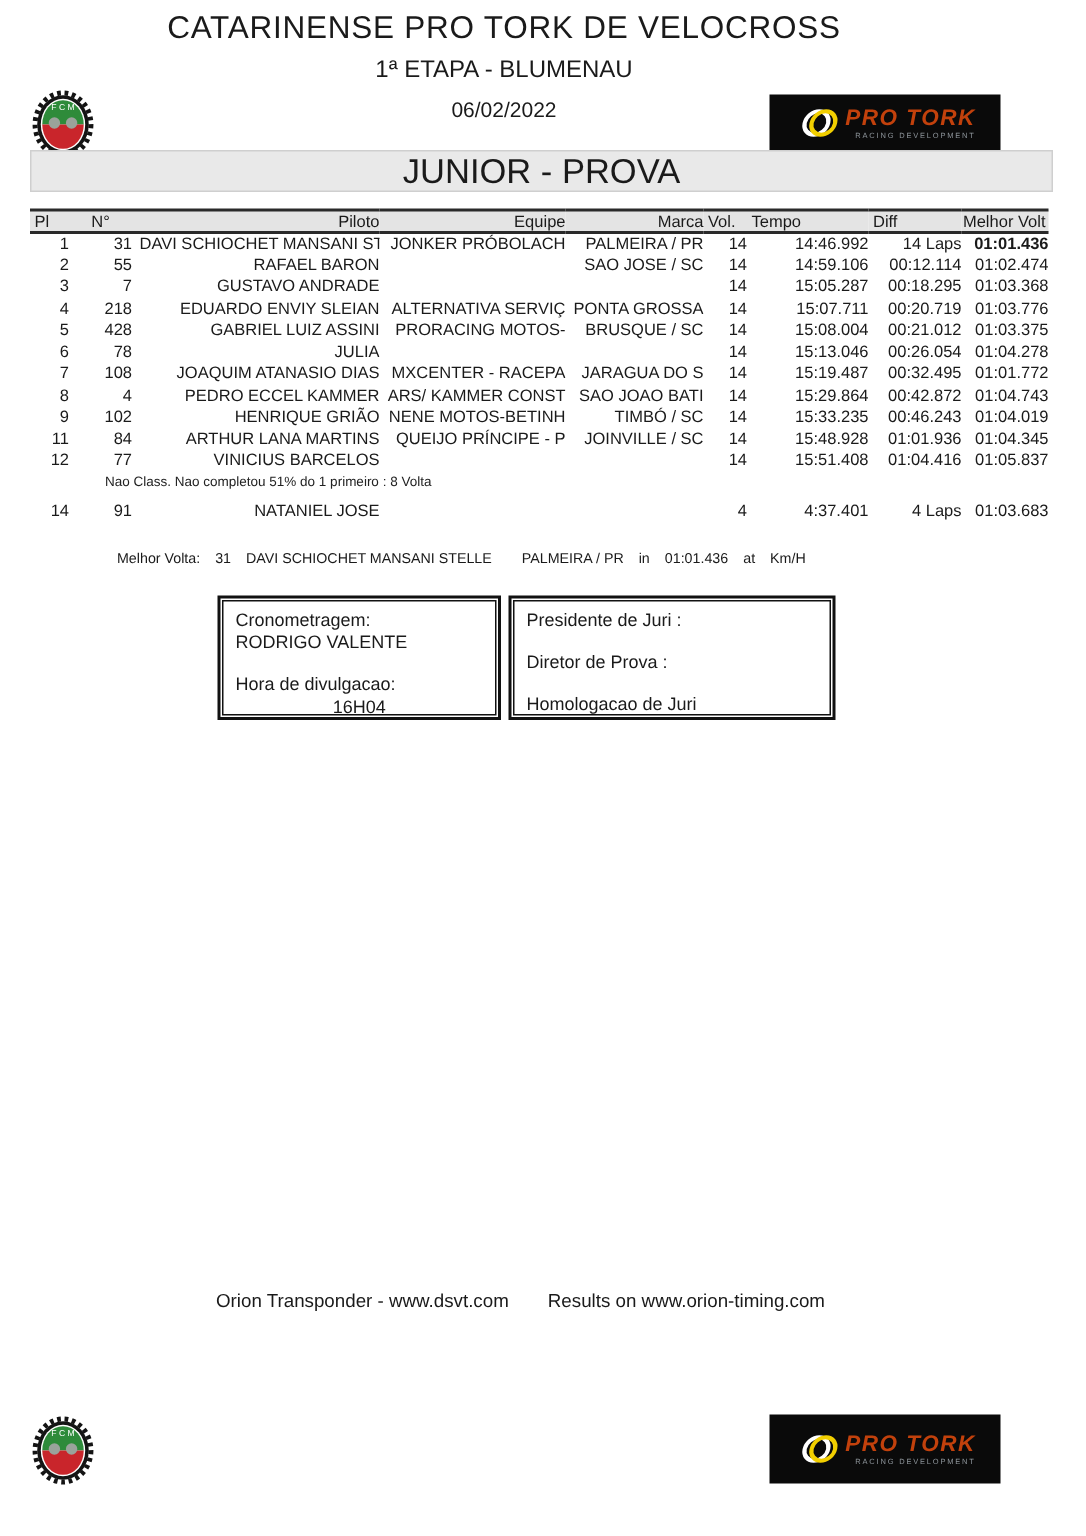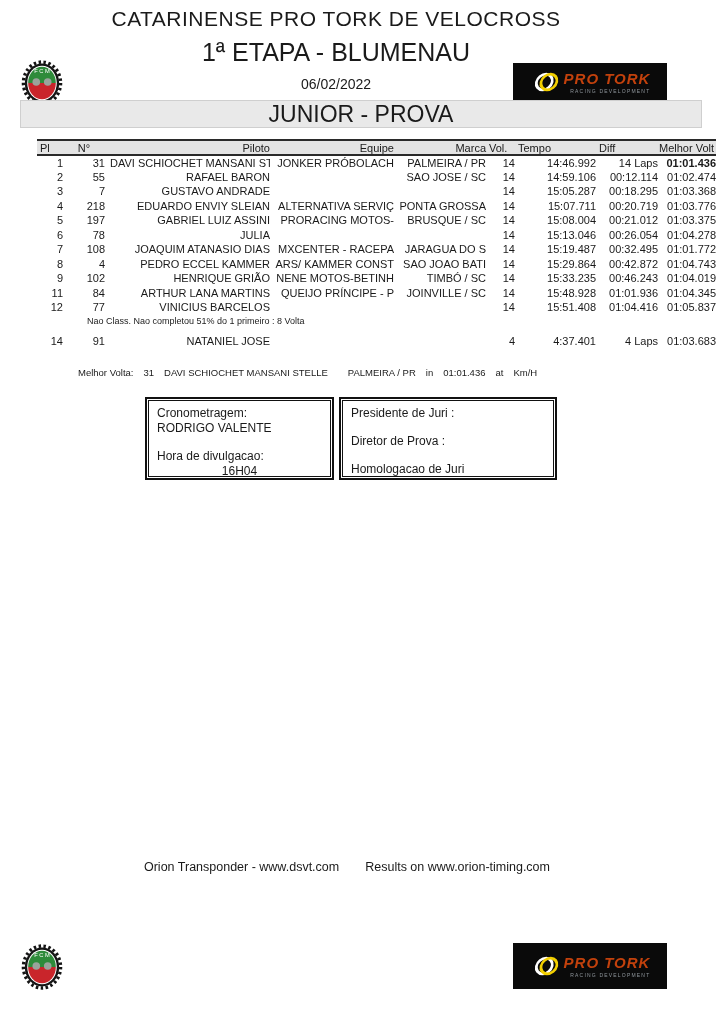--- a/index.html
+++ b/index.html
@@ -3,21 +3,21 @@
 <meta charset="utf-8">
 <style>
   * { margin: 0; padding: 0; box-sizing: border-box; }
   html, body { background: #ffffff; }
   body { font-family: "Liberation Sans", sans-serif; color: #1a1a1a; }
   .page { position: relative; width: 724px; height: 1024px; background: #fff; overflow: hidden; }
 
   
   .title-wrap { position: absolute; left: 0; top: 0; width: 672px; text-align: center; }
   .title1 { margin-top: 7px; font-size: 21px; letter-spacing: .5px; }
-  .title2 { margin-top: 7px; font-size: 25px; }
+  .title2 { margin-top: 7px; font-size: 16px; }
   .date   { margin-top: 9px; font-size: 14px; }
 
   
   .fcm-badge { position: absolute; width: 42px; height: 48px; }
   .fcm-top { left: 21px; top: 59px; }
   .fcm-bottom { left: 21px; top: 943px; }
 
   
   .protork { position: absolute; width: 154px; background: #0a0a0a; display: flex; align-items: center; justify-content: center; gap: 4px; }
   .pt-top { left: 513px; top: 63px; height: 37px; }
@@ -26,21 +26,21 @@
   .pt-text { display: flex; flex-direction: column; align-items: flex-end; }
   .pt-name { color: #c2410c; font-size: 15px; font-weight: bold; font-style: italic; letter-spacing: 1px; white-space: nowrap; }
   .pt-sub { color: #8f969c; font-size: 5px; letter-spacing: 1.2px; margin-top: 1px; white-space: nowrap; }
 
   
   .section-bar { position: absolute; left: 20px; top: 100px; width: 682px; height: 28px;
     background: #e9e9e9; border: 1px solid #cfcfcf; display: flex; align-items: center; justify-content: center;
     font-size: 23px; }
 
   
-  table.results { position: absolute; left: 37px; top: 139px; width: 679px; border-collapse: collapse; table-layout: fixed; font-size: 11px; }
+  table.results { position: absolute; left: 20px; top: 139px; width: 679px; border-collapse: collapse; table-layout: fixed; font-size: 11px; }
   table.results th { font-weight: normal; background: #e4e4e4; border-top: 2px solid #2a2a2a; border-bottom: 2px solid #2a2a2a; height: 15px; }
   table.results td { height: 14.5px; overflow: hidden; white-space: nowrap; }
   .c-pl, .c-num, .c-vol, .c-tempo, .c-diff, .c-melhor { text-align: right; }
   .c-piloto, .c-equipe, .c-marca { text-align: right; }
   td.c-piloto { padding-left: 5px; }
   th.c-pl { text-align: left; padding-left: 3px; }
   th.c-num { text-align: center; }
   th.c-piloto { padding-left: 12px; }
   th.c-vol, th.c-tempo, th.c-diff { text-align: left; padding-left: 3px; }
   th.c-melhor { text-align: right; padding-right: 2px; }
@@ -164,21 +164,21 @@
           <td class="c-piloto">EDUARDO ENVIY SLEIAN</td>
           <td class="c-equipe">ALTERNATIVA SERVIÇ</td>
           <td class="c-marca">PONTA GROSSA</td>
           <td class="c-vol">14</td>
           <td class="c-tempo">15:07.711</td>
           <td class="c-diff">00:20.719</td>
           <td class="c-melhor">01:03.776</td>
         </tr>
         <tr>
           <td class="c-pl">5</td>
-          <td class="c-num">197</td>
+          <td class="c-num">428</td>
           <td class="c-piloto">GABRIEL LUIZ ASSINI</td>
           <td class="c-equipe">PRORACING MOTOS-</td>
           <td class="c-marca">BRUSQUE / SC</td>
           <td class="c-vol">14</td>
           <td class="c-tempo">15:08.004</td>
           <td class="c-diff">00:21.012</td>
           <td class="c-melhor">01:03.375</td>
         </tr>
         <tr>
           <td class="c-pl">6</td>

